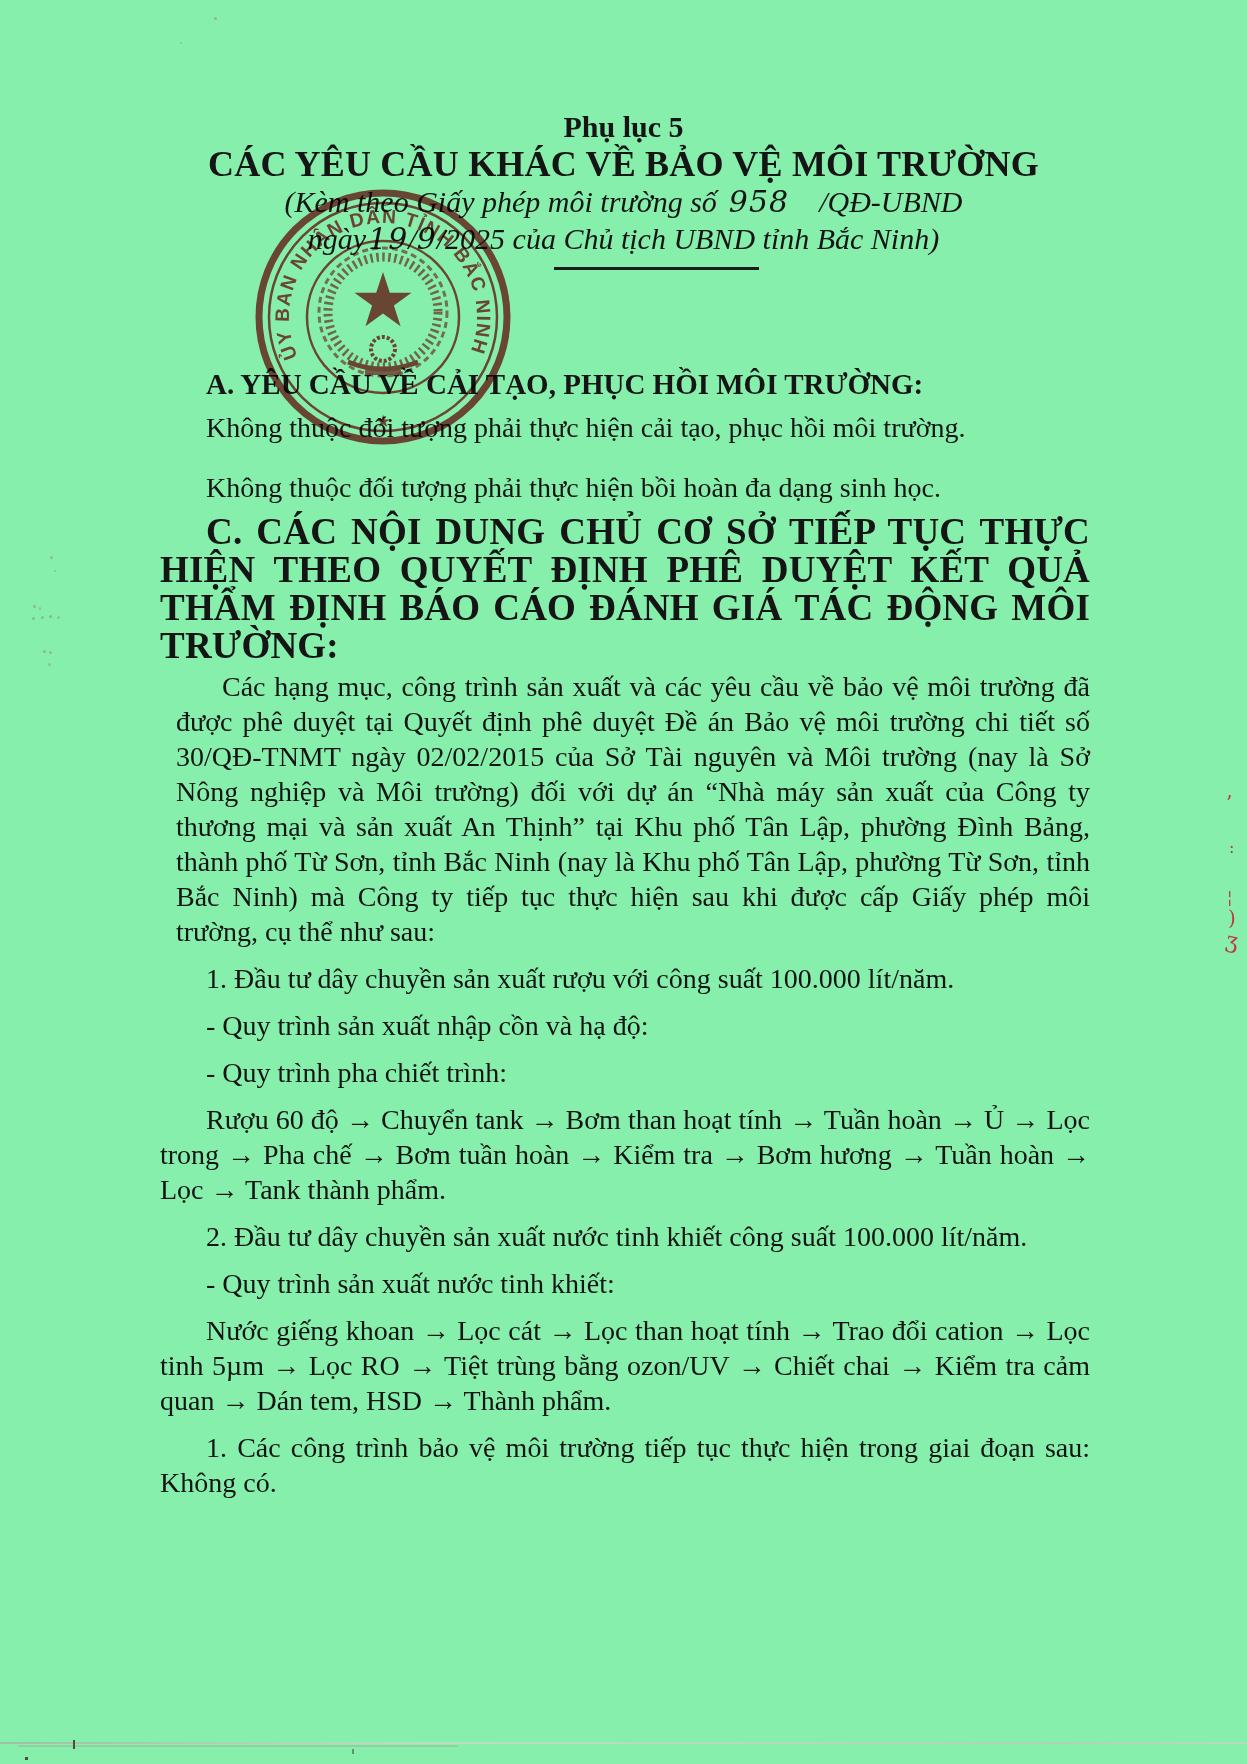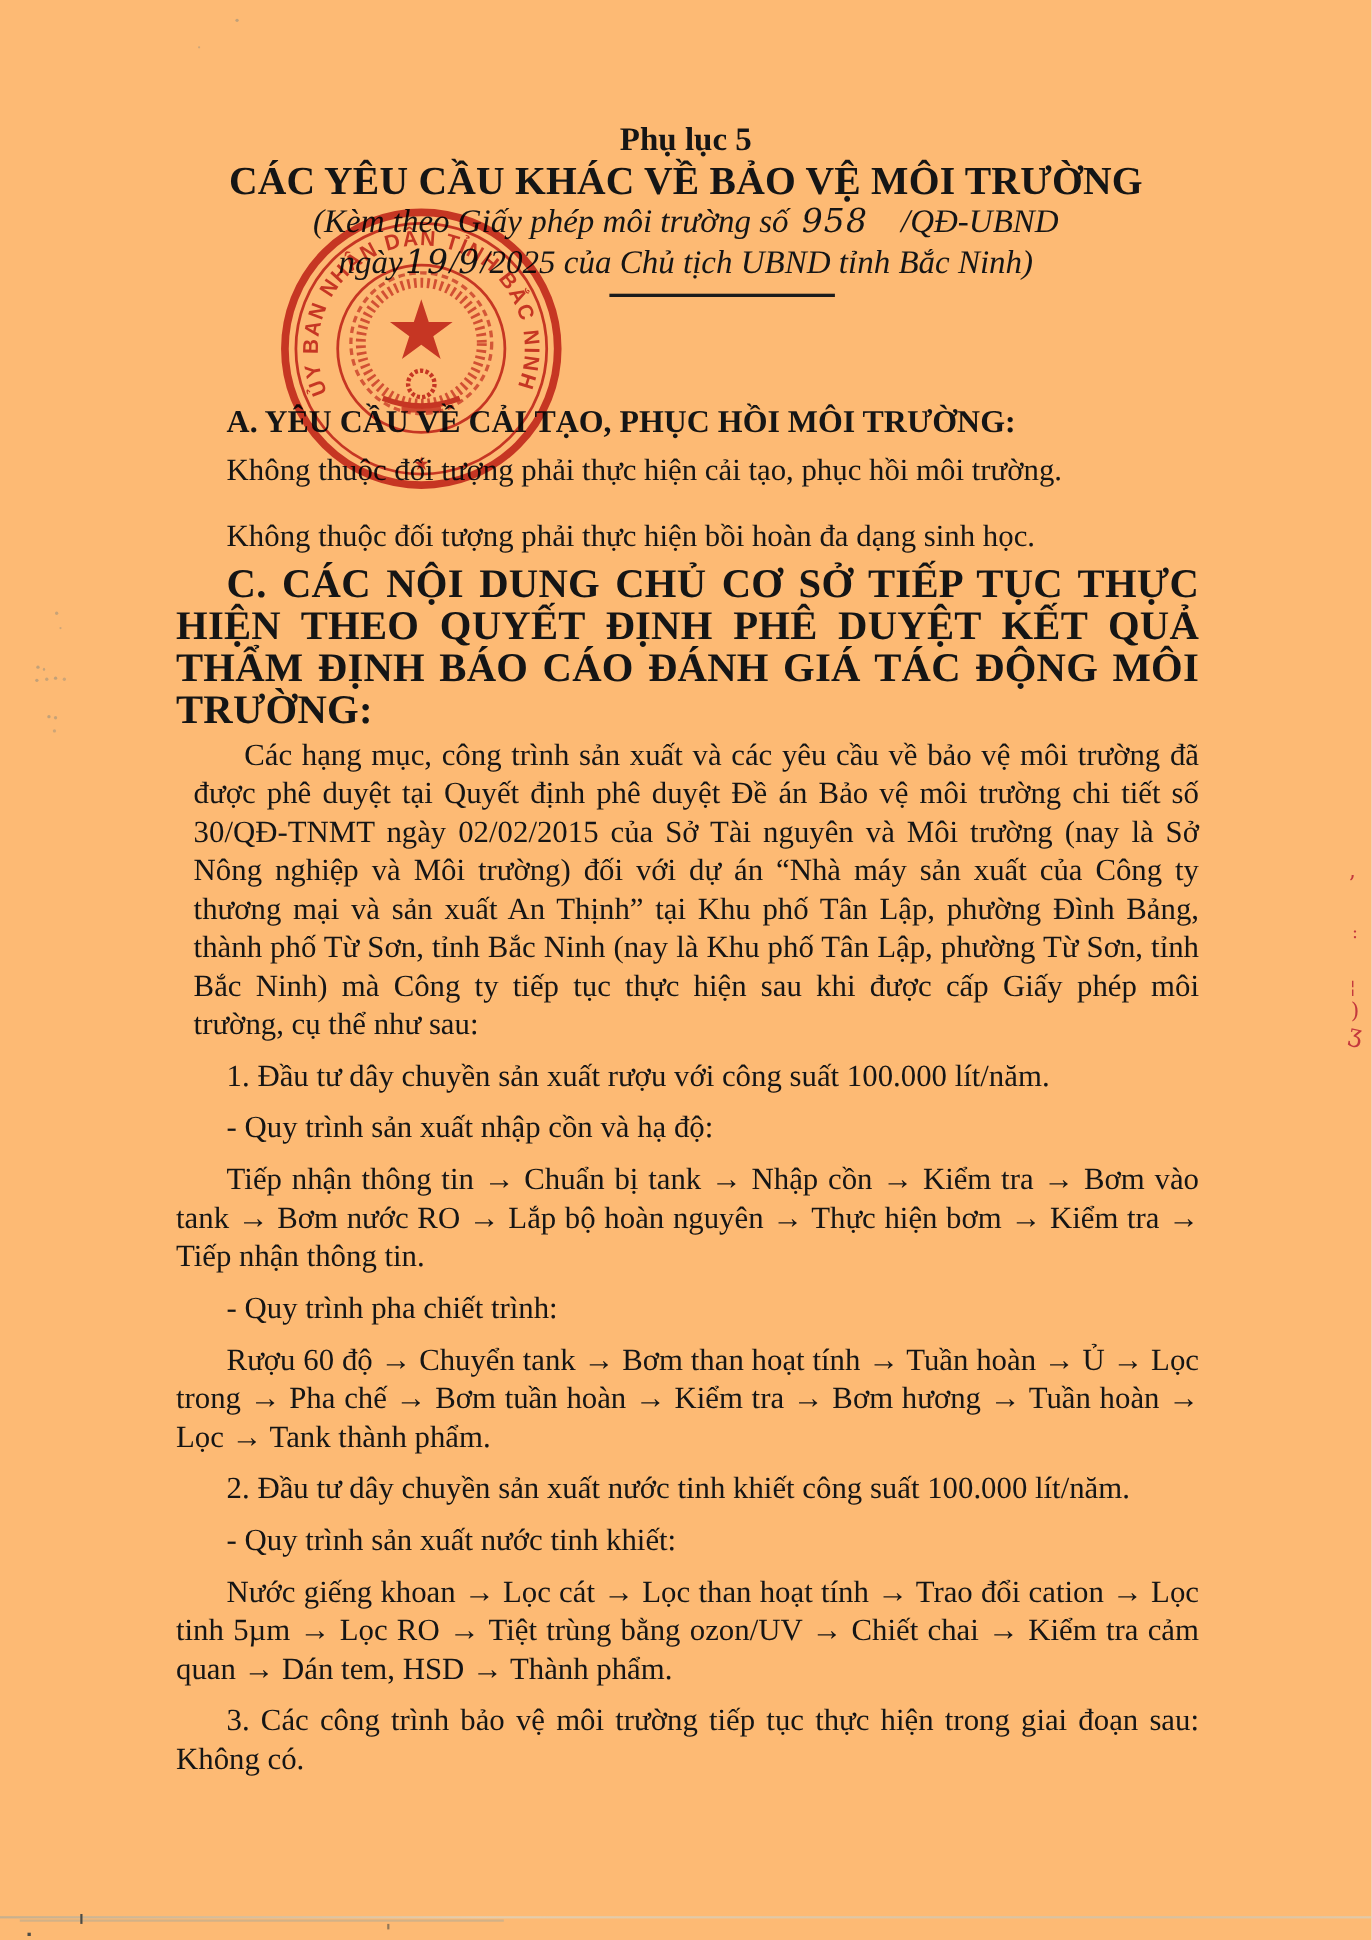--- a/index.html
+++ b/index.html
@@ -1,20 +1,20 @@
 <!DOCTYPE html>
 <html><head>
 <meta charset="utf-8">
 <style>
   html,body { margin:0; padding:0; background:#e9e9e9; }
   .page {
     position:relative;
     width:1247px; height:1764px;
     margin:0 auto;
-    background:#fdba74;
+    background:#86efac;
     font-family:"Liberation Serif","DejaVu Serif",serif;
     color:#151515;
     overflow:hidden;
   }
 
   
   .header { text-align:center; padding-top:108px; position:relative; z-index:2; }
   .appendix-title { font-size:30px; font-weight:700; line-height:37px; }
   .doc-title { font-size:36px; font-weight:700; line-height:38px; letter-spacing:.2px; }
   .note-line { font-size:30px; font-style:italic; line-height:37px; }
@@ -113,29 +113,28 @@
     <p id="a-heading" class="h-ab">A. YÊU CẦU VỀ CẢI TẠO, PHỤC HỒI MÔI TRƯỜNG:</p>
     <p id="a-text">Không thuộc đối tượng phải thực hiện cải tạo, phục hồi môi trường.</p>
 
     <p id="b-text">Không thuộc đối tượng phải thực hiện bồi hoàn đa dạng sinh học.</p>
 
     <p id="c-heading" class="h-c">C. CÁC NỘI DUNG CHỦ CƠ SỞ TIẾP TỤC THỰC HIỆN THEO QUYẾT ĐỊNH PHÊ DUYỆT KẾT QUẢ THẨM ĐỊNH BÁO CÁO ĐÁNH GIÁ TÁC ĐỘNG MÔI TRƯỜNG:</p>
     <p id="c-intro">Các hạng mục, công trình sản xuất và các yêu cầu về bảo vệ môi trường đã được phê duyệt tại Quyết định phê duyệt Đề án Bảo vệ môi trường chi tiết số 30/QĐ-TNMT ngày 02/02/2015 của Sở Tài nguyên và Môi trường (nay là Sở Nông nghiệp và Môi trường) đối với dự án “Nhà máy sản xuất của Công ty thương mại và sản xuất An Thịnh” tại Khu phố Tân Lập, phường Đình Bảng, thành phố Từ Sơn, tỉnh Bắc Ninh (nay là Khu phố Tân Lập, phường Từ Sơn, tỉnh Bắc Ninh) mà Công ty tiếp tục thực hiện sau khi được cấp Giấy phép môi trường, cụ thể như sau:</p>
 
     <p class="para">1. Đầu tư dây chuyền sản xuất rượu với công suất 100.000 lít/năm.</p>
     <p class="para">- Quy trình sản xuất nhập cồn và hạ độ:</p>
-    <p class="para">Tiếp nhận thông tin → Chuẩn bị tank → Nhập cồn → Kiểm tra → Bơm vào tank → Bơm nước RO → Lắp bộ hoàn nguyên → Thực hiện bơm → Kiểm tra → Tiếp nhận thông tin.</p>
     <p class="para">- Quy trình pha chiết trình:</p>
     <p class="para">Rượu 60 độ → Chuyển tank → Bơm than hoạt tính → Tuần hoàn → Ủ → Lọc trong → Pha chế → Bơm tuần hoàn → Kiểm tra → Bơm hương → Tuần hoàn → Lọc → Tank thành phẩm.</p>
 
     <p class="para">2. Đầu tư dây chuyền sản xuất nước tinh khiết công suất 100.000 lít/năm.</p>
     <p class="para">- Quy trình sản xuất nước tinh khiết:</p>
     <p class="para">Nước giếng khoan → Lọc cát → Lọc than hoạt tính → Trao đổi cation → Lọc tinh 5µm → Lọc RO → Tiệt trùng bằng ozon/UV → Chiết chai → Kiểm tra cảm quan → Dán tem, HSD → Thành phẩm.</p>
 
-    <p class="para">3. Các công trình bảo vệ môi trường tiếp tục thực hiện trong giai đoạn sau: Không có.</p>
+    <p class="para">1. Các công trình bảo vệ môi trường tiếp tục thực hiện trong giai đoạn sau: Không có.</p>
   </div>
 
   <div class="speck" style="left:50px;top:556px;width:3px;height:3px;opacity:.45"></div>
   <div class="speck" style="left:54px;top:570px;width:2px;height:2px;opacity:.4"></div>
   <div class="speck" style="left:33px;top:605px;width:3px;height:3px;opacity:.5"></div>
   <div class="speck" style="left:39px;top:607px;width:2px;height:3px;opacity:.45"></div>
   <div class="speck" style="left:32px;top:617px;width:3px;height:3px;opacity:.5"></div>
   <div class="speck" style="left:41px;top:616px;width:3px;height:3px;opacity:.45"></div>
   <div class="speck" style="left:49px;top:615px;width:3px;height:3px;opacity:.5"></div>
   <div class="speck" style="left:57px;top:616px;width:3px;height:3px;opacity:.4"></div>

